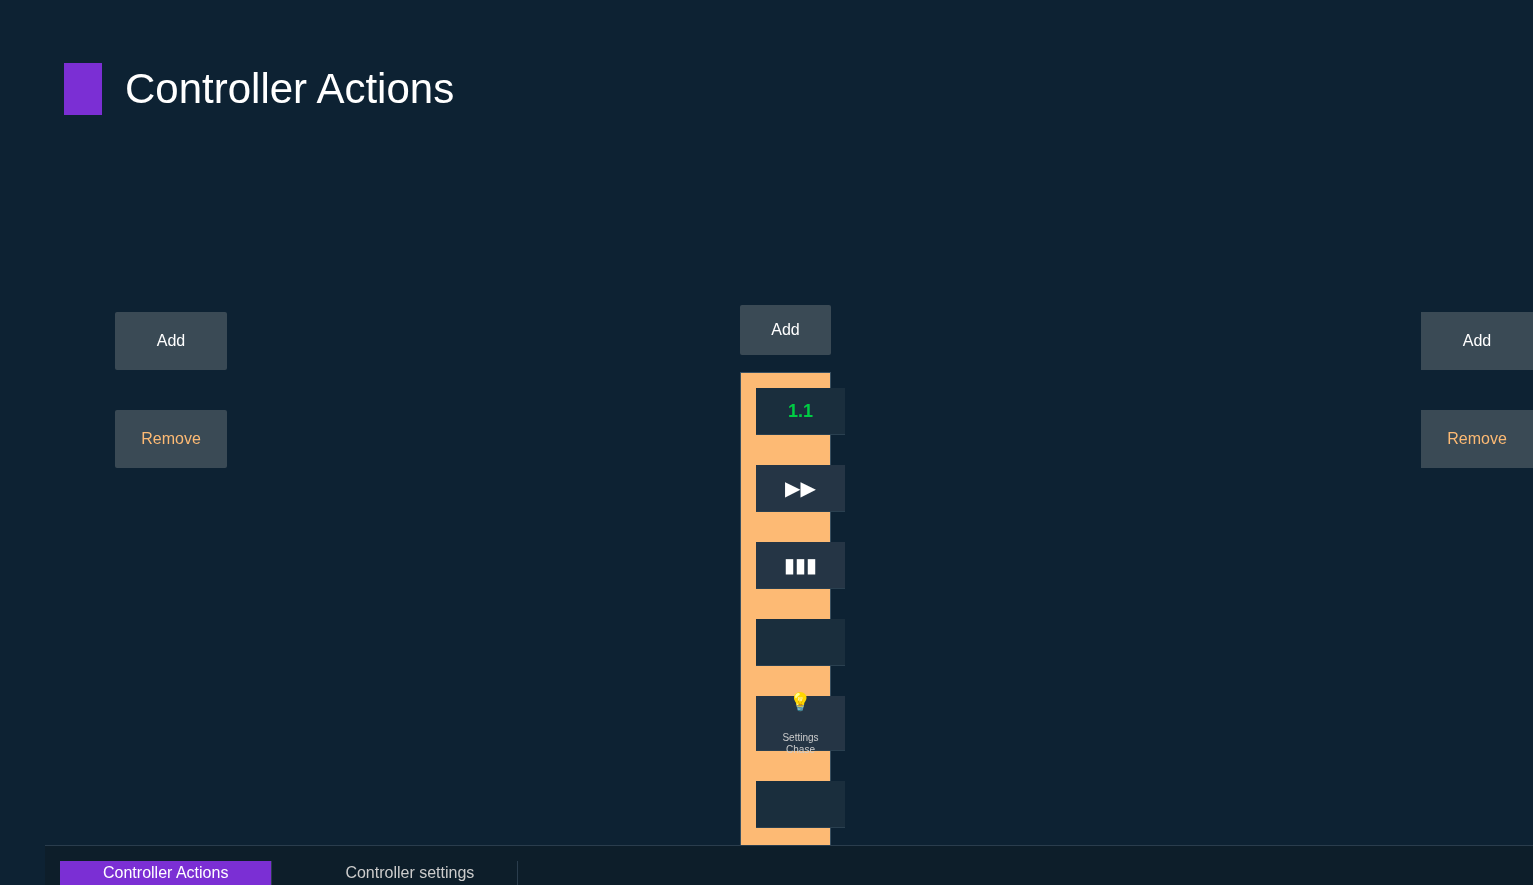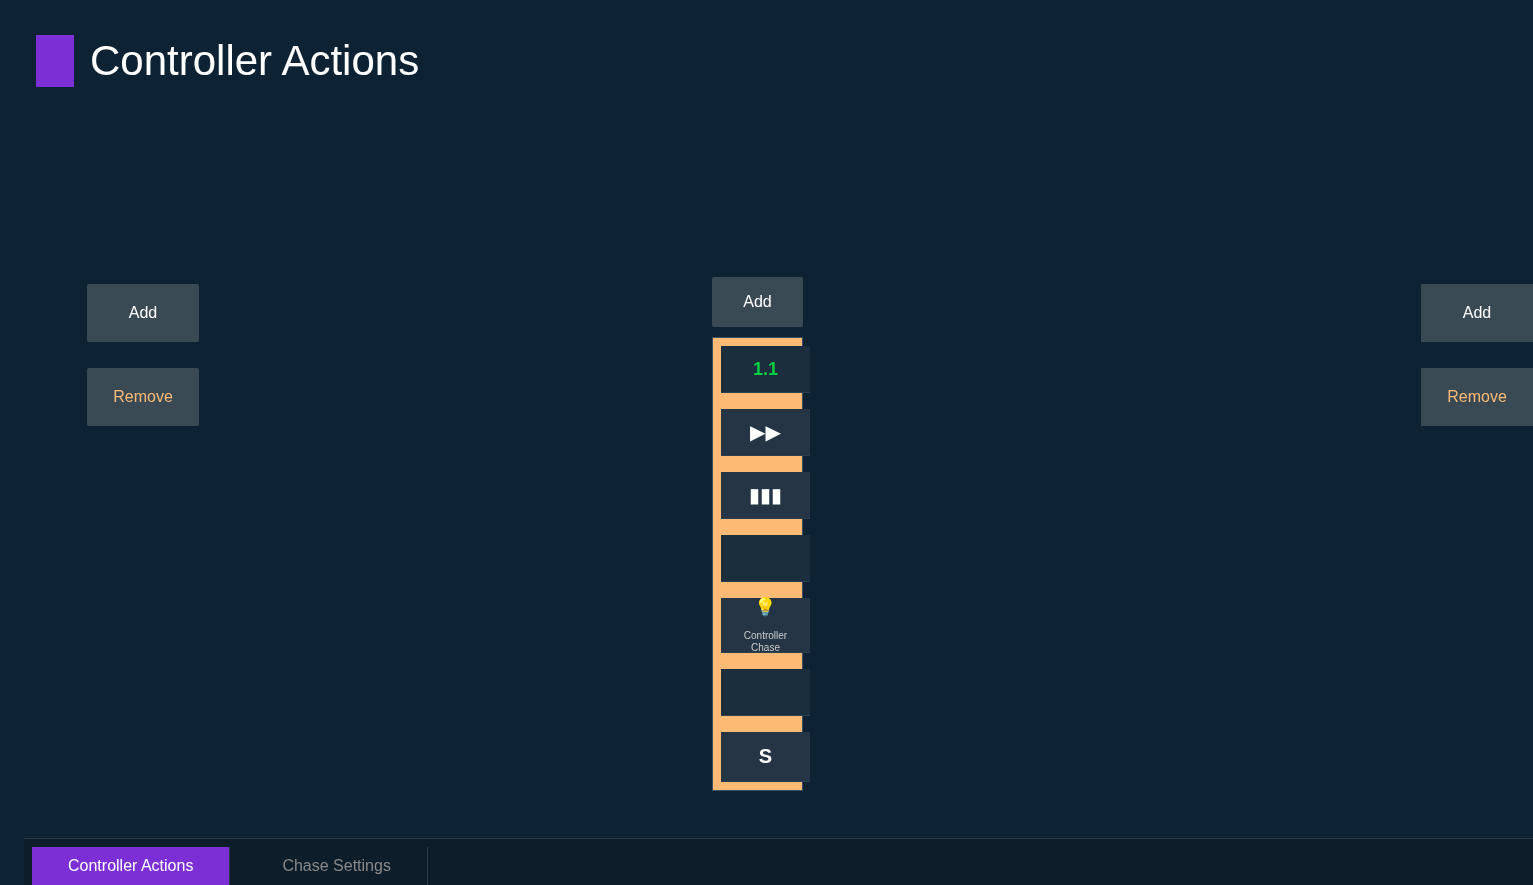--- a/index.html
+++ b/index.html
@@ -1,17 +1,17 @@
 <!DOCTYPE html>
 <html><head>
   <meta charset="utf-8">
   <style>
     * {
       box-sizing: border-box;
-      margin: 8px;
+      margin: 15px;
       padding: 0;
     }
 
     body {
       width: 1533px;
       height: 885px;
       background-color: #0d2233;
       font-family: 'Segoe UI', Arial, sans-serif;
       color: #ffffff;
       overflow: hidden;
@@ -236,21 +236,21 @@
 
     <div class="panel-item play-pause">
       <span>▮▮▮</span>
     </div>
 
     <div class="panel-item empty"></div>
 
     <div class="panel-item intensity">
       <span class="bulb-icon">💡</span>
       <span class="intensity-label">
-        <span>Controller</span><br>
+        <span>Settings</span><br>
         <span>Chase</span>
       </span>
     </div>
 
     <div class="panel-item empty2"></div>
 
     <div class="panel-item script">
       <span>S</span>
     </div>
   </div>
@@ -258,16 +258,16 @@
 
 <div class="right-controls">
   <button class="btn-add">Add</button>
   <button class="btn-remove">Remove</button>
 </div>
 
 <div class="tab-bar">
   <div class="tab active">
     <span>Controller Actions</span>
   </div>
-  <div class="tab inactive">
-    <span>Chase Settings</span>
+  <div class="tab">
+    <span>Controller settings</span>
   </div>
 </div>
 
 </body></html>

